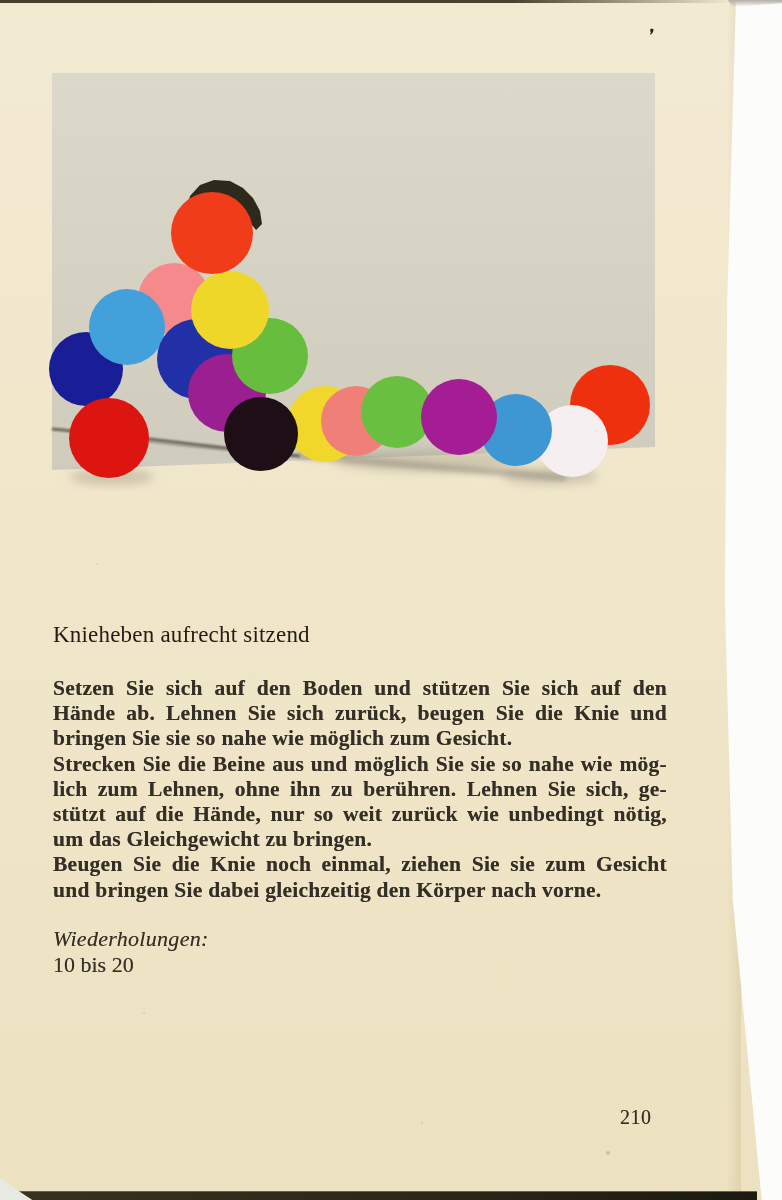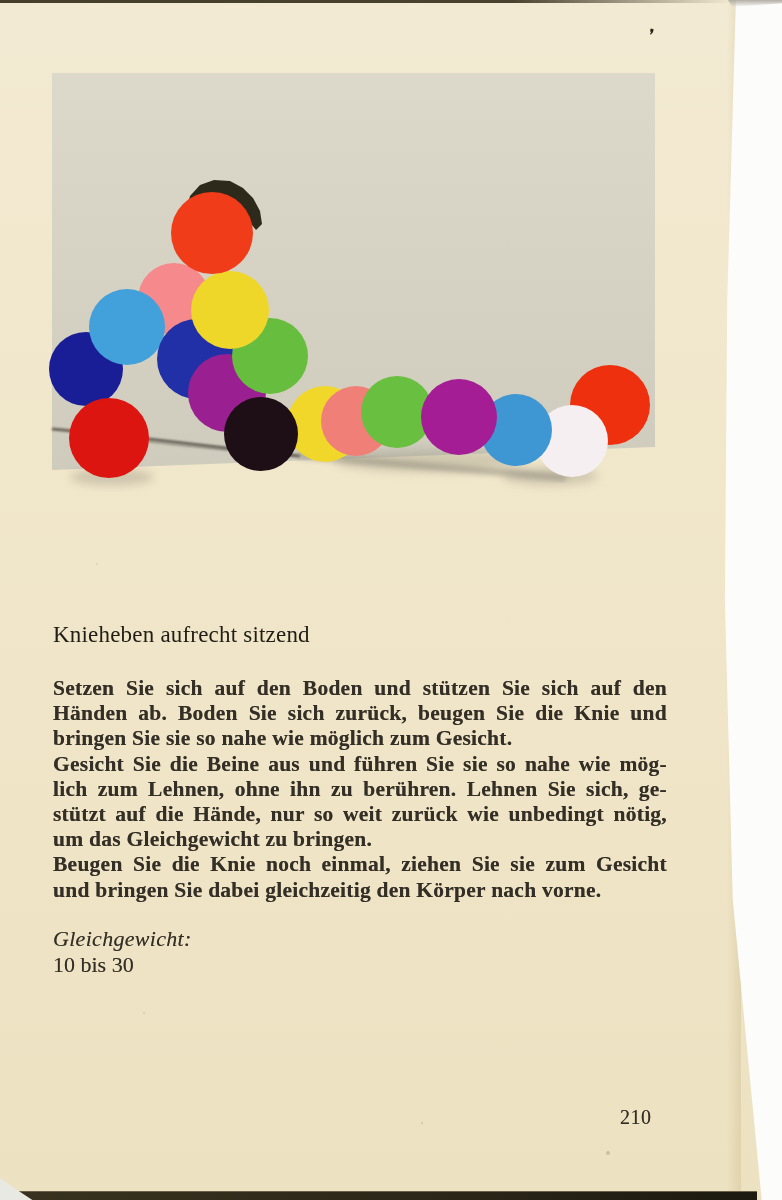--- a/index.html
+++ b/index.html
@@ -138,33 +138,33 @@
         <circle cx="397" cy="412" r="36" fill="#69BF40"></circle>
         <circle cx="459" cy="417" r="38" fill="#A51D95"></circle>
         <circle cx="261" cy="434" r="37" fill="#1E0E16"></circle>
       </g>
   </svg>
 
   <div class="heading">Knieheben aufrecht sitzend</div>
 
   <div class="bodytext">
     <div class="line">Setzen Sie sich auf den Boden und stützen Sie sich auf den</div>
-    <div class="line">Händen ab. Boden Sie sich zurück, beugen Sie die Knie und</div>
+    <div class="line">Hände ab. Lehnen Sie sich zurück, beugen Sie die Knie und</div>
     <div class="line last">bringen Sie sie so nahe wie möglich zum Gesicht.</div>
-    <div class="line">Gesicht Sie die Beine aus und führen Sie sie so nahe wie mög-</div>
+    <div class="line">Strecken Sie die Beine aus und möglich Sie sie so nahe wie mög-</div>
     <div class="line">lich zum Lehnen, ohne ihn zu berühren. Lehnen Sie sich, ge-</div>
     <div class="line">stützt auf die Hände, nur so weit zurück wie unbedingt nötig,</div>
     <div class="line last">um das Gleichgewicht zu bringen.</div>
     <div class="line">Beugen Sie die Knie noch einmal, ziehen Sie sie zum Gesicht</div>
     <div class="line last">und bringen Sie dabei gleichzeitig den Körper nach vorne.</div>
   </div>
 
   <div class="reps">
-    <div class="label">Gleichgewicht:</div>
-    <div class="value">10 bis 30</div>
+    <div class="label">Wiederholungen:</div>
+    <div class="value">10 bis 20</div>
   </div>
 
   <div class="pagenum">210</div>
 
   <div class="bottom-band"></div>
   <div class="corner-notch"></div>
 
 </div>
 
 </body></html>

